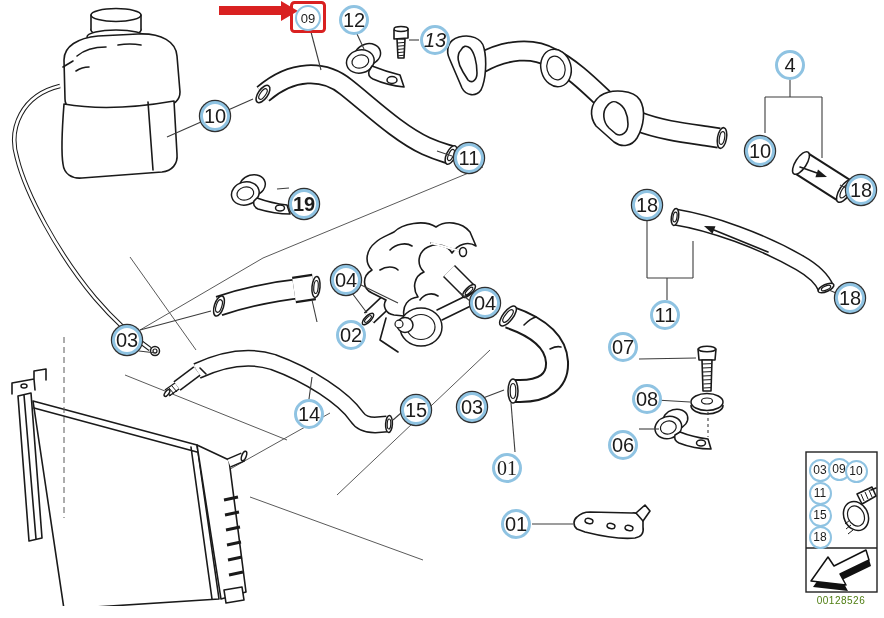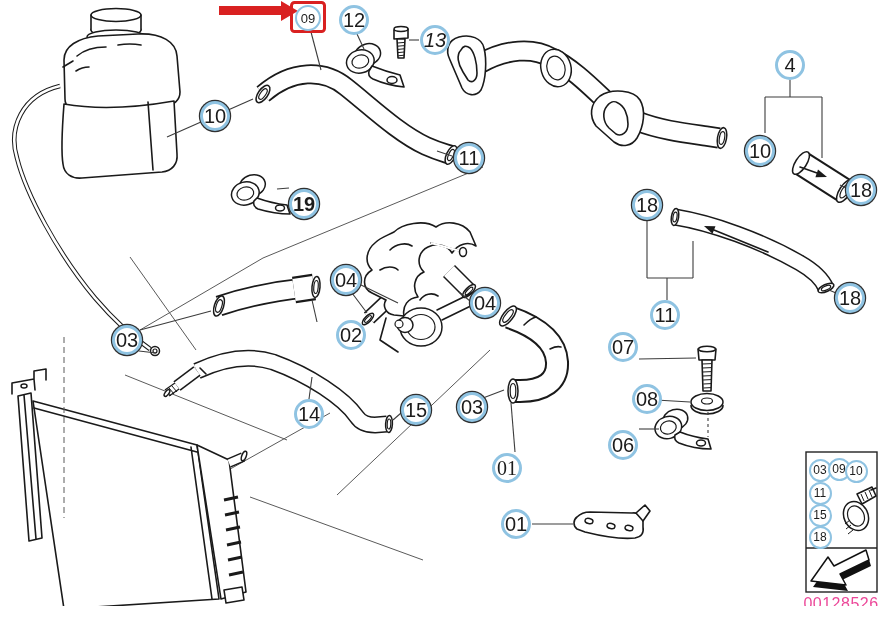--- a/index.html
+++ b/index.html
@@ -21,21 +21,21 @@
   .co{position:absolute;width:30px;height:30px;border-radius:50%;background:#fff;
       border:3px solid #8fc3e2;box-sizing:border-box;display:flex;align-items:center;
       justify-content:center;font-size:20px;color:#1c1c1c;z-index:3;cursor:pointer;
       line-height:1;}
   .co.dk{box-shadow:0 0 0 1.2px #303030;}
   .co.hi{width:26px;height:26px;border-width:2.5px;font-size:13px;}
   .lco{position:absolute;width:23px;height:23px;border-radius:50%;background:#fff;
        border:2.5px solid #8fc3e2;box-sizing:border-box;display:flex;align-items:center;
        justify-content:center;font-size:12px;color:#1c1c1c;z-index:2;line-height:1;}
   .partnum{position:absolute;left:802px;top:595px;width:78px;text-align:center;
-           font-size:16px;color:#ec4899;letter-spacing:.5px;z-index:2;}
+           font-size:10px;color:#4d7c0f;letter-spacing:.5px;z-index:2;}
 </style>
 </head>
 <body>
 
 <div id="stage">
 
 <svg id="art" width="884" height="618" viewBox="0 0 884 618">
 
   <defs>
     <path id="h9" d="M263,94 C292,69 324,69 346,87 C369,105 398,133 426,146 C437,151 445,153 451,155"></path>

